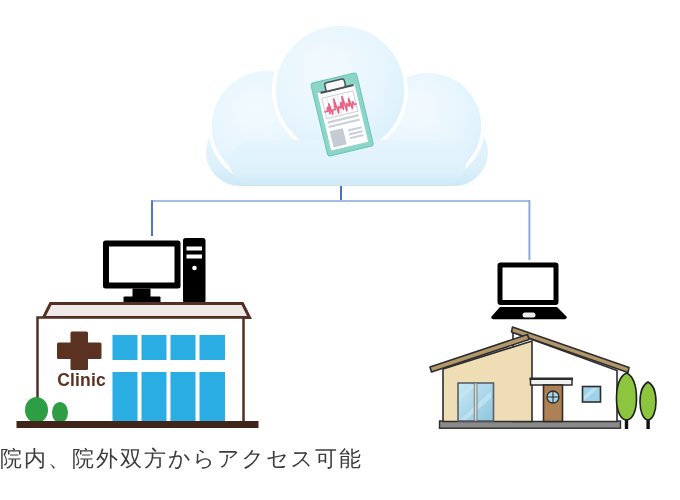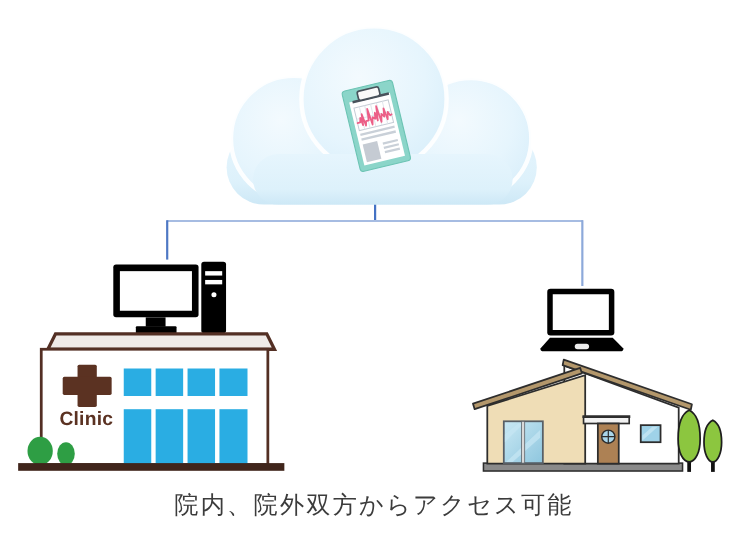--- a/index.html
+++ b/index.html
@@ -2,27 +2,26 @@
 <html><head>
 <meta charset="utf-8">
 <style>
   html,body{margin:0;padding:0;background:#fff;}
   .canvas{
     position:relative;width:680px;height:500px;background:#ffffff;
     font-family:"Liberation Sans","DejaVu Sans",sans-serif;overflow:hidden;
   }
   .canvas svg{position:absolute;left:0;top:0;}
   .clinic-sign{
-    position:absolute;left:44px;top:370px;width:62px;text-align:left;
+    position:absolute;left:44px;top:370px;width:62px;text-align:right;
     font-size:17.5px;font-weight:800;letter-spacing:0.2px;color:#5b3222;
     font-family:"Liberation Sans",sans-serif;
-    margin-left:10px;
   }
   .caption{
-    position:absolute;left:0;right:0;top:444px;text-align:center;
+    position:absolute;left:0;right:0;top:444px;
     font-size:22px;letter-spacing:2px;color:#3c3c3c;font-weight:400;
     font-family:"Liberation Sans","DejaVu Sans",sans-serif;
   }
 </style>
 </head>
 <body>
 
 <div class="canvas">
 
 <svg width="680" height="500" viewBox="0 0 680 500">

